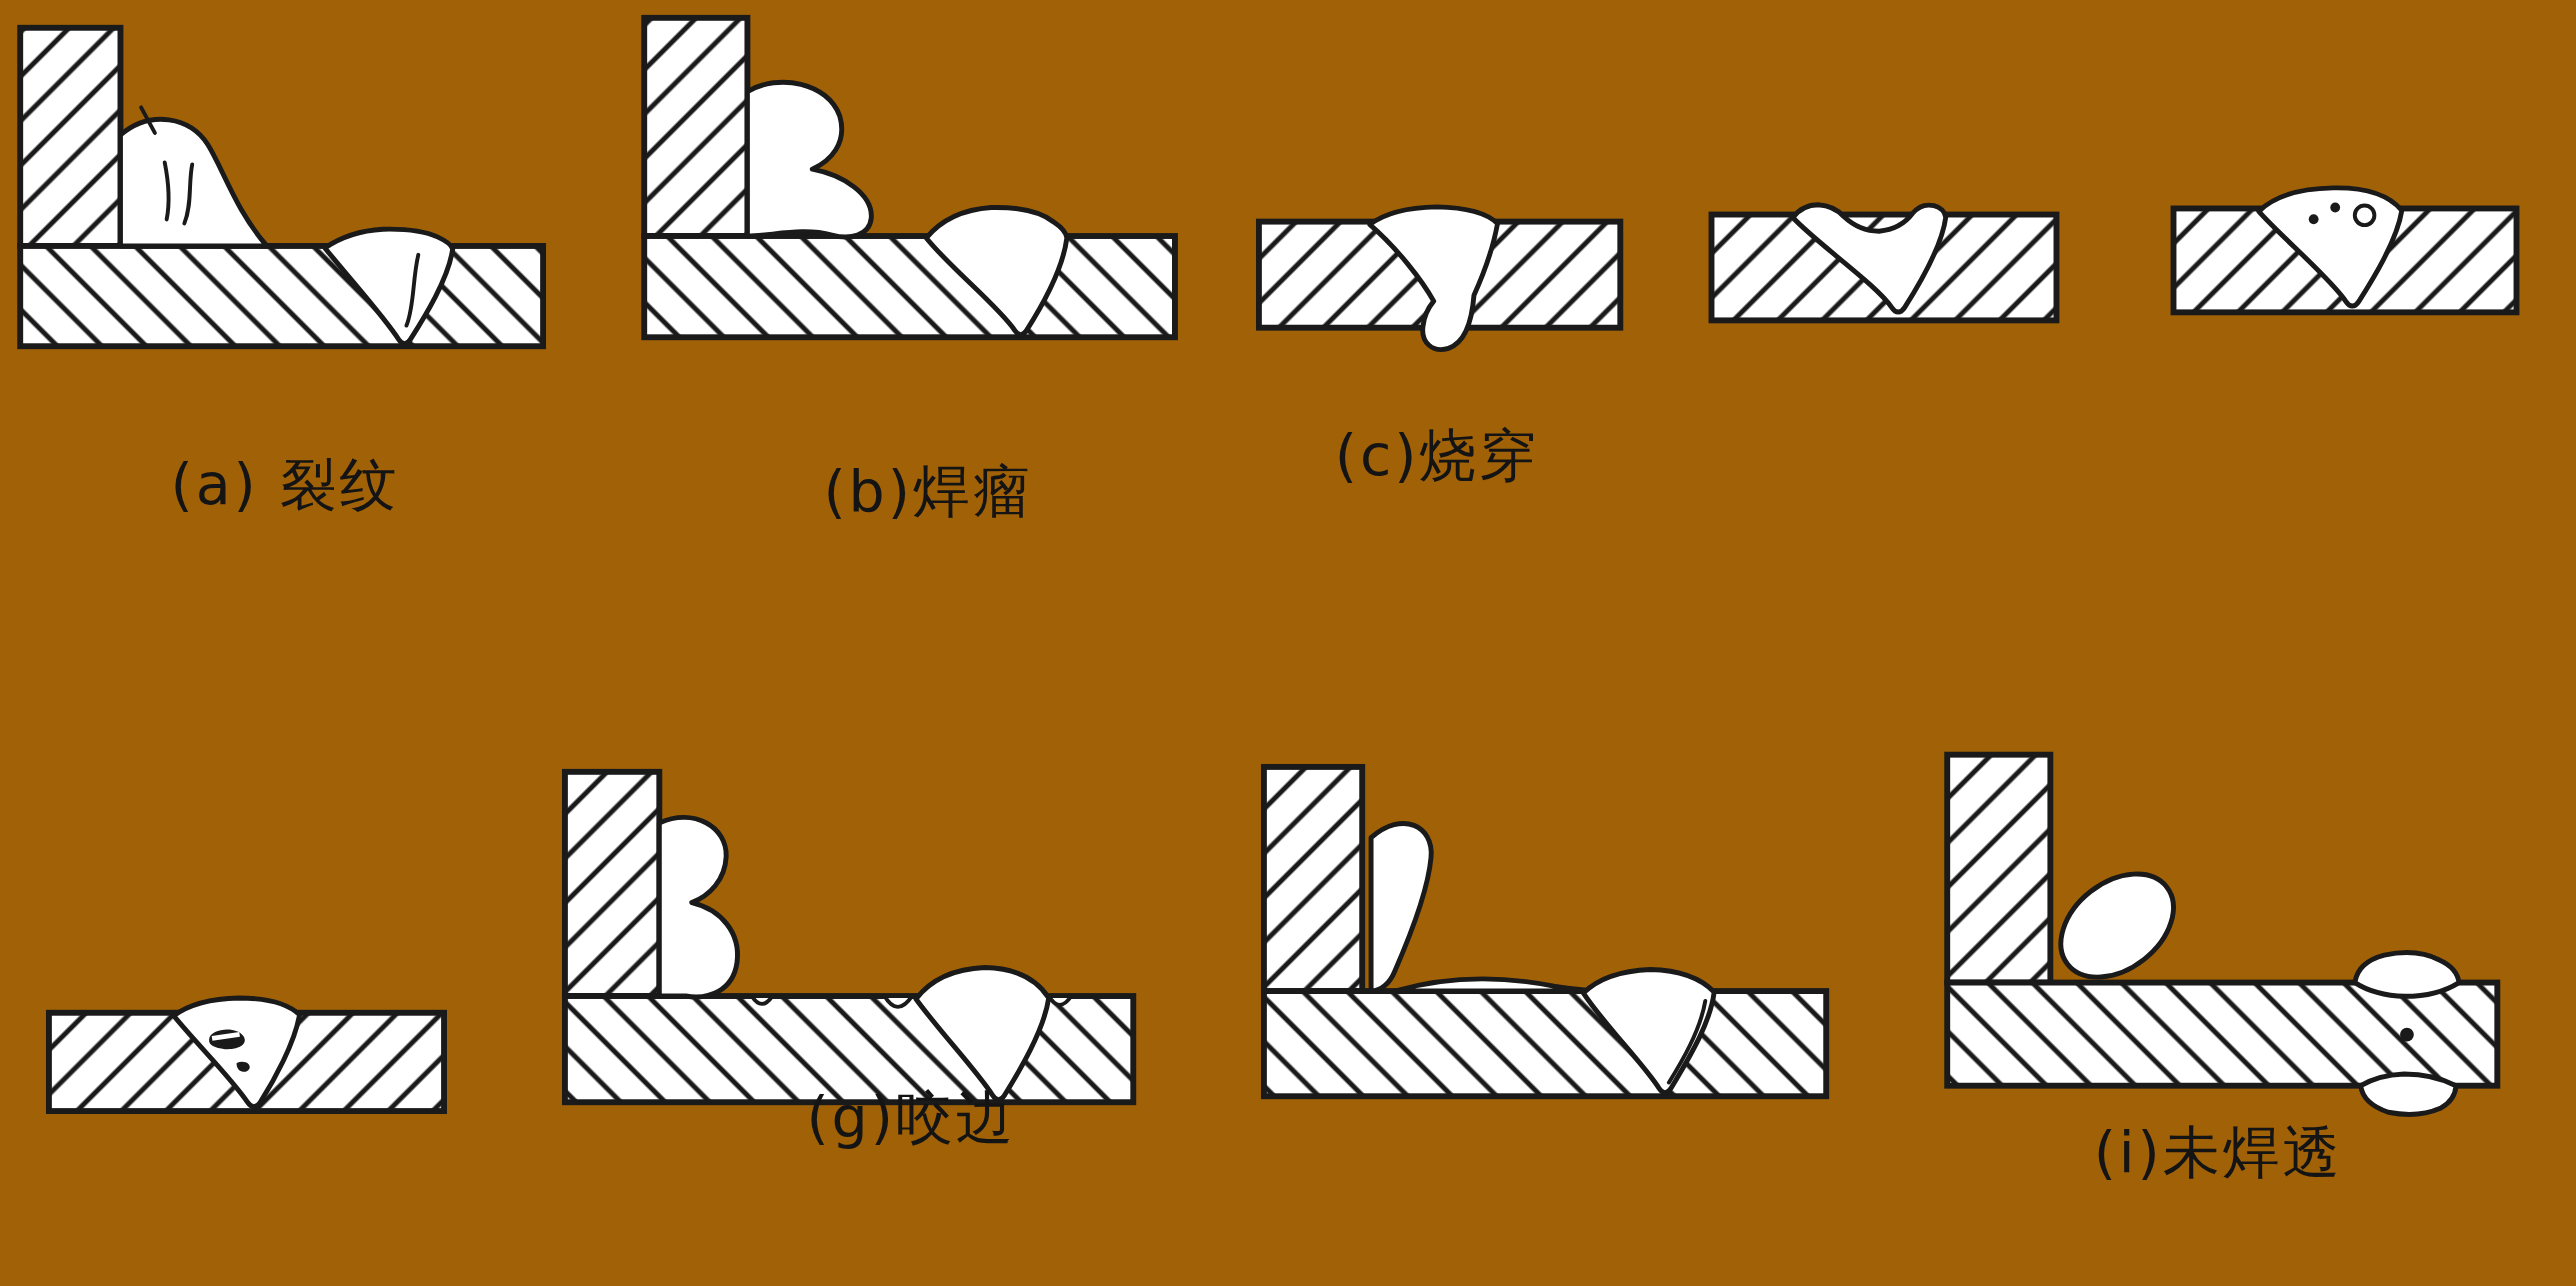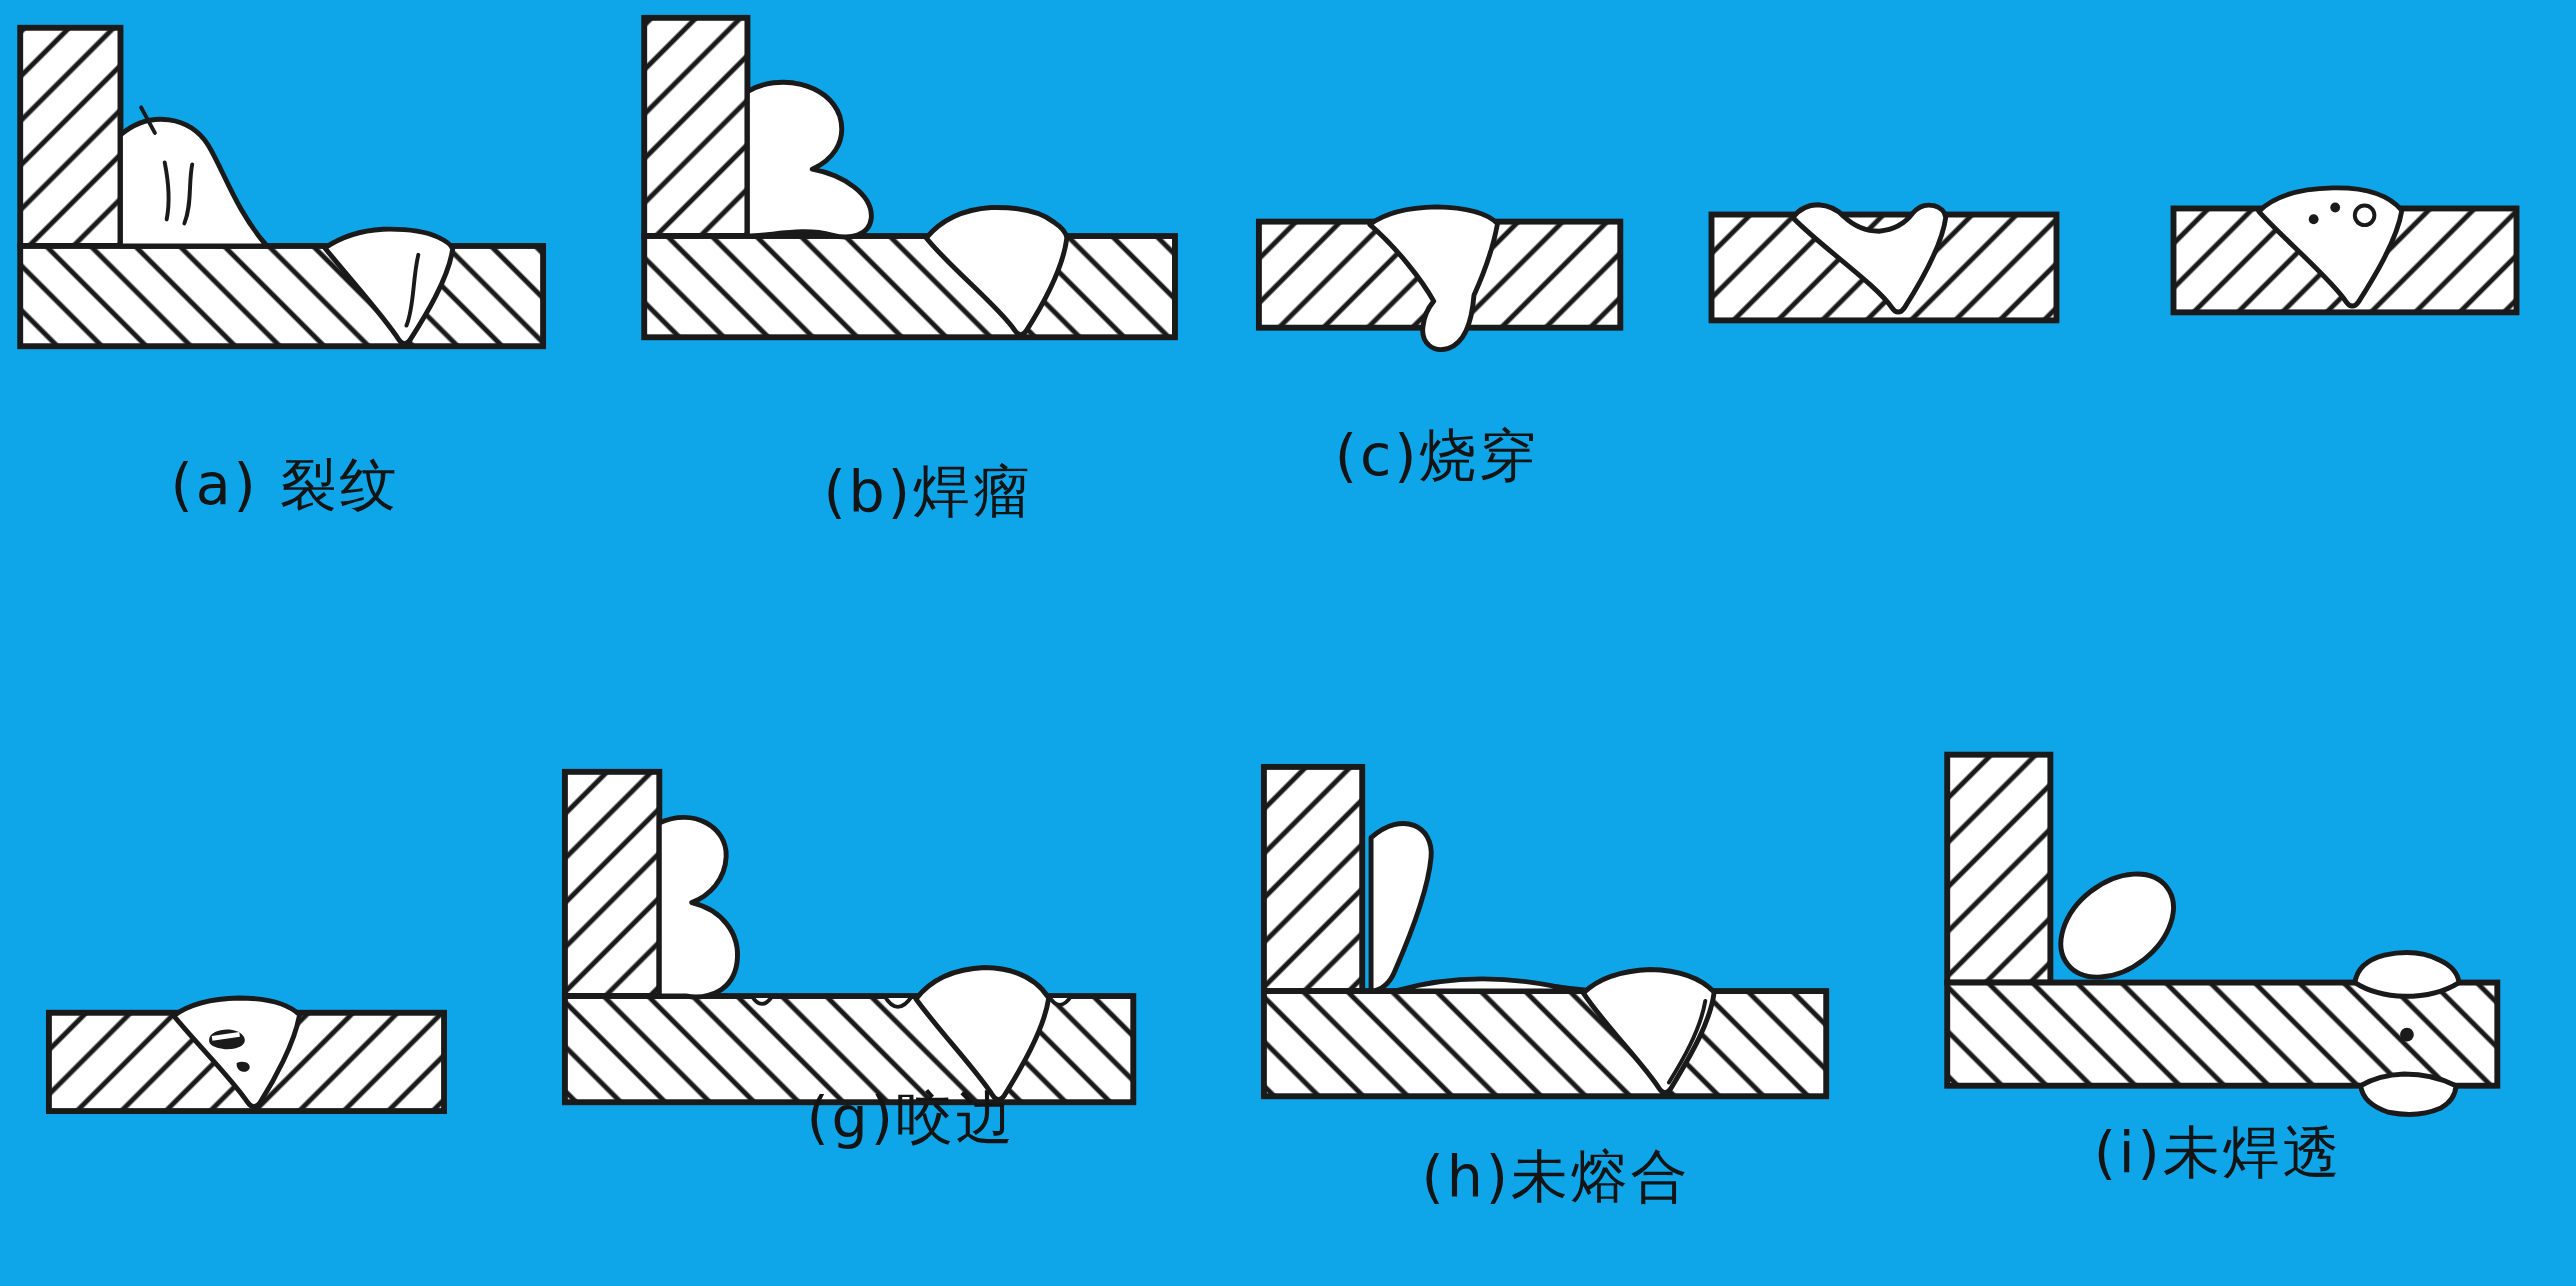--- a/index.html
+++ b/index.html
@@ -1,20 +1,20 @@
 <!DOCTYPE html>
 <html><head>
 <meta charset="utf-8">
 <style>
   html,body{margin:0;padding:0;background:#ffffff;}
   .page{
     position:relative;
     width:2576px;
     height:1286px;
-    background:#0ea5e9;
+    background:#a16207;
     overflow:hidden;
     font-family:"DejaVu Sans", sans-serif;
     color:#161616;
   }
   .fig{position:absolute;}
   .fig svg{display:block;overflow:visible;}
   .fig-label{
     position:absolute;
     transform:translateX(-50%);
     font-size:57px;
@@ -122,21 +122,20 @@
   <div class="fig" style="left:1259px;top:747px">
     <svg width="580" height="379" viewBox="0 0 590 385">
       <rect class="plate" x="5" y="20" width="100" height="228" fill="url(#hatchSlash)"></rect>
       <rect class="plate" x="5" y="248" width="572" height="107" fill="url(#hatchBack)"></rect>
       <path class="weld" d="M 138 248 Q 215 226 300 243 Q 340 249 360 248 L 138 248 Z"></path>
       <path class="weld" d="M 114 92 C 146 64 178 80 175 112 C 172 146 152 196 138 228 C 133 240 124 248 114 248 Z"></path>
       <path class="weld" d="M 330 250 Q 352 228 398 226 Q 442 227 463 249 C 459 283 433 323 419 347 C 415 353 411 353 407 347 C 391 322 352 283 330 250 Z"></path>
       <path class="mark" d="M 454 258 C 449 288 430 320 417 341"></path>
     </svg>
   </div>
-  <div class="fig-label" style="left:1556px;top:1139px">(h)未熔合</div>
 
   <div class="fig" style="left:1942px;top:737px">
     <svg width="590" height="388" viewBox="0 0 600 395">
       <rect class="plate" x="5" y="18" width="105" height="232" fill="url(#hatchSlash)"></rect>
       <rect class="plate" x="5" y="250" width="560" height="105" fill="url(#hatchBack)"></rect>
       <ellipse class="weld" cx="178" cy="192" rx="64" ry="44" transform="rotate(-38 178 192)"></ellipse>
       <path class="weld" d="M 420 250 Q 423 229 450 222 Q 483 215 506 227 Q 524 235 526 250 Q 504 264 471 264 Q 440 263 420 250 Z"></path>
       <path class="weld" d="M 426 355 Q 428 373 454 382 Q 484 388 507 378 Q 522 370 523 355 Q 500 343 470 343 Q 444 344 426 355 Z"></path>
       <circle cx="473" cy="303" r="7" fill="#1a1a1a"></circle>
     </svg>

